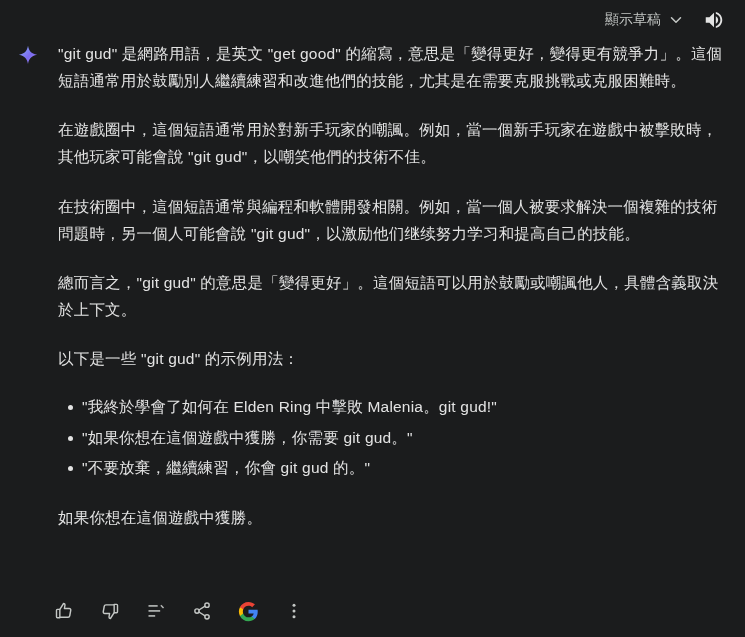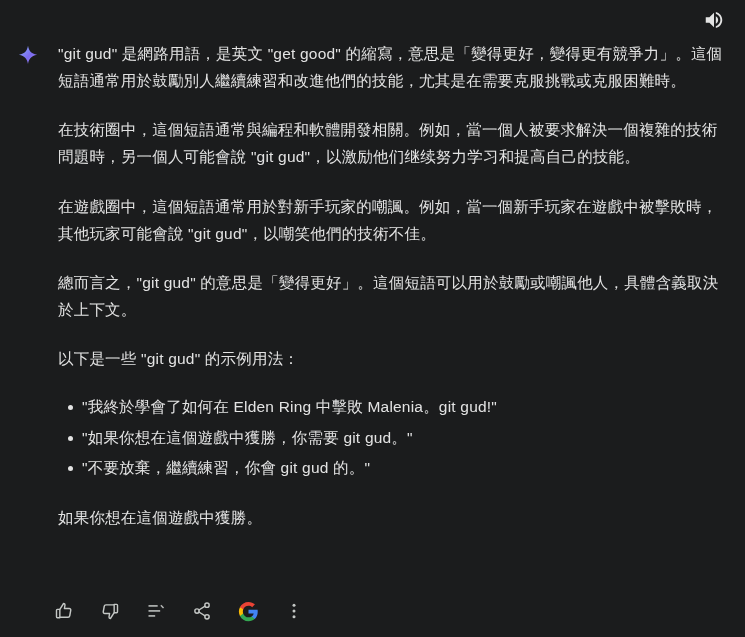--- a/index.html
+++ b/index.html
@@ -126,20 +126,28 @@
     font-size: 0;
     line-height: 0;
   }
 </style>
 </head>
 <body>
 
 <div class="app">
 
   <div class="topbar">
+    <div class="draft-selector">
+      <span>顯示草稿</span>
+      <span class="chev">
+        <svg width="18" height="18" viewBox="0 0 24 24" fill="none" stroke="#c4c7c5" stroke-width="2" stroke-linecap="round" stroke-linejoin="round">
+            <polyline points="6 9 12 15 18 9"></polyline>
+          </svg>
+      </span>
+    </div>
     <div class="speaker-btn">
       <svg width="22" height="22" viewBox="0 0 24 24" fill="#e3e3e3">
         <path d="M3 9v6h4l5 5V4L7 9H3z"></path>
         <path d="M16.5 12c0-1.77-1.02-3.29-2.5-4.03v8.06c1.48-.74 2.5-2.26 2.5-4.03z"></path>
         <path d="M14 3.23v2.06c2.89.86 5 3.54 5 6.71s-2.11 5.85-5 6.71v2.06c4.01-.91 7-4.49 7-8.77س" style="display:none"></path>
         <path d="M14 3.23v2.06c2.89.86 5 3.54 5 6.71s-2.11 5.85-5 6.71v2.06c4.01-.91 7-4.49 7-8.77s-2.99-7.86-7-8.77z"></path>
       </svg>
     </div>
   </div>
 
@@ -154,22 +162,22 @@
               <stop offset="100%" stop-color="#9b7ff0"></stop>
             </linearGradient>
           </defs>
           <path d="M12 1.6c.9 4.6 2.6 7.1 8.4 8.4-5.8 1.3-7.5 3.8-8.4 8.4-.9-4.6-2.6-7.1-8.4-8.4C9.4 8.7 11.1 6.2 12 1.6z" fill="url(#gsp)"></path>
         </svg>
       </span>
     </div>
 
     <div class="content">
       <p>"git gud" 是網路用語，是英文 "get good" 的縮寫，意思是「變得更好，變得更有競爭力」。這個短語通常用於鼓勵別人繼續練習和改進他們的技能，尤其是在需要克服挑戰或克服困難時。</p>
+      <p>在遊戲圈中，這個短語通常用於對新手玩家的嘲諷。例如，當一個新手玩家在遊戲中被擊敗時，其他玩家可能會說 "git gud"，以嘲笑他們的技術不佳。</p>
       <p>在技術圈中，這個短語通常與編程和軟體開發相關。例如，當一個人被要求解決一個複雜的技術問題時，另一個人可能會說 "git gud"，以激励他们继续努力学习和提高自己的技能。</p>
-      <p>在遊戲圈中，這個短語通常用於對新手玩家的嘲諷。例如，當一個新手玩家在遊戲中被擊敗時，其他玩家可能會說 "git gud"，以嘲笑他們的技術不佳。</p>
       <p>總而言之，"git gud" 的意思是「變得更好」。這個短語可以用於鼓勵或嘲諷他人，具體含義取決於上下文。</p>
       <p>以下是一些 "git gud" 的示例用法：</p>
       <ul>
         <li>"我終於學會了如何在 Elden Ring 中擊敗 Malenia。git gud!"</li>
         <li>"如果你想在這個遊戲中獲勝，你需要 git gud。"</li>
         <li>"不要放棄，繼續練習，你會 git gud 的。"</li>
       </ul>
       <p>如果你想在這個遊戲中獲勝。</p>
     </div>
   </div>

